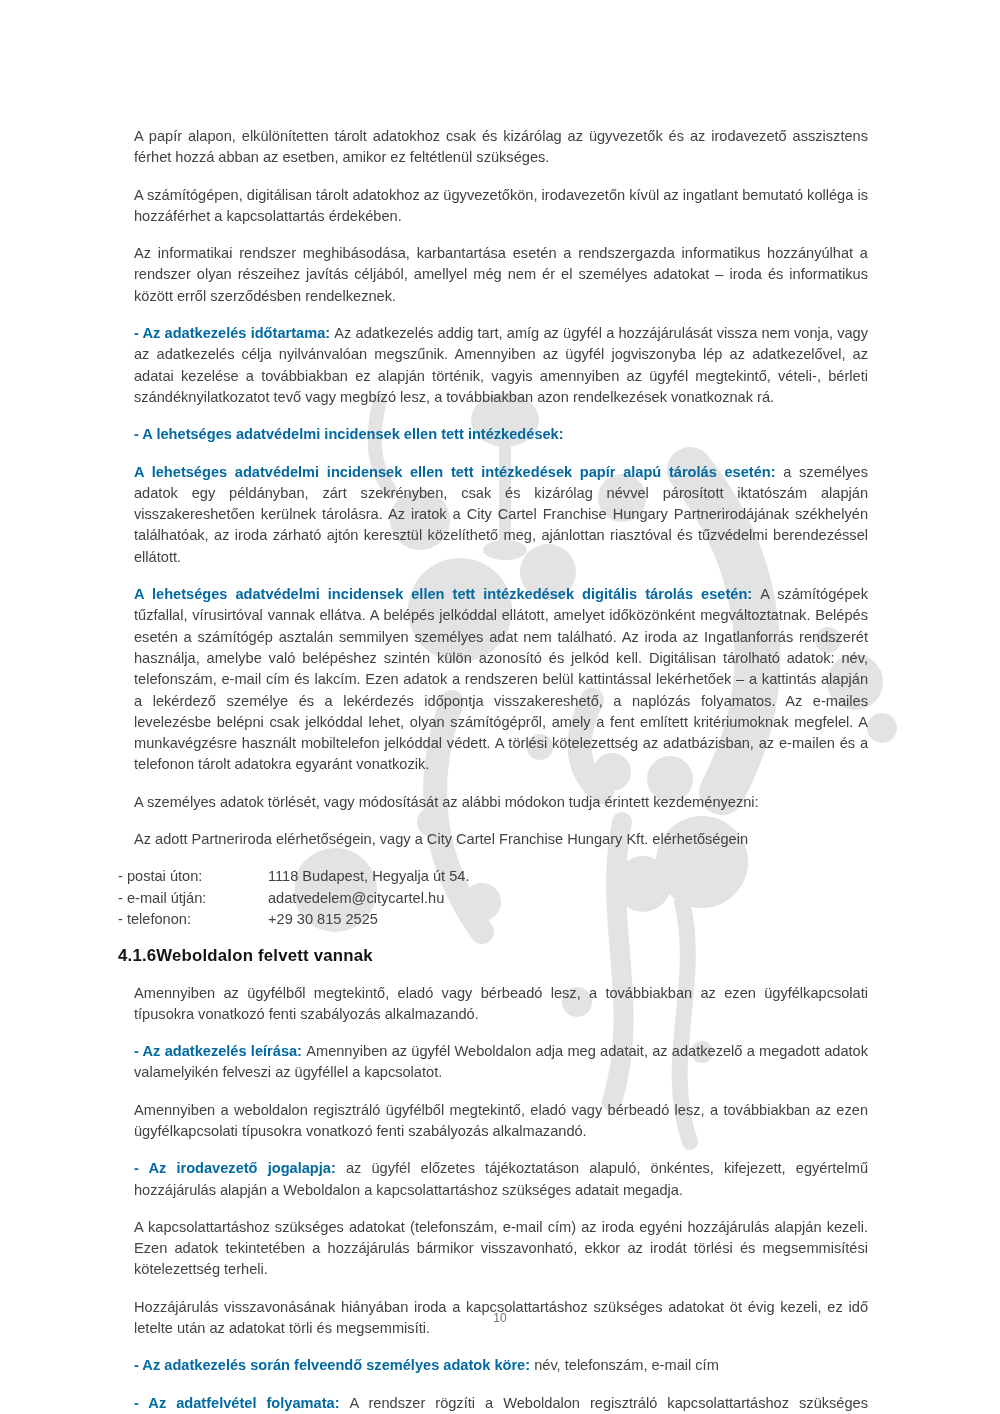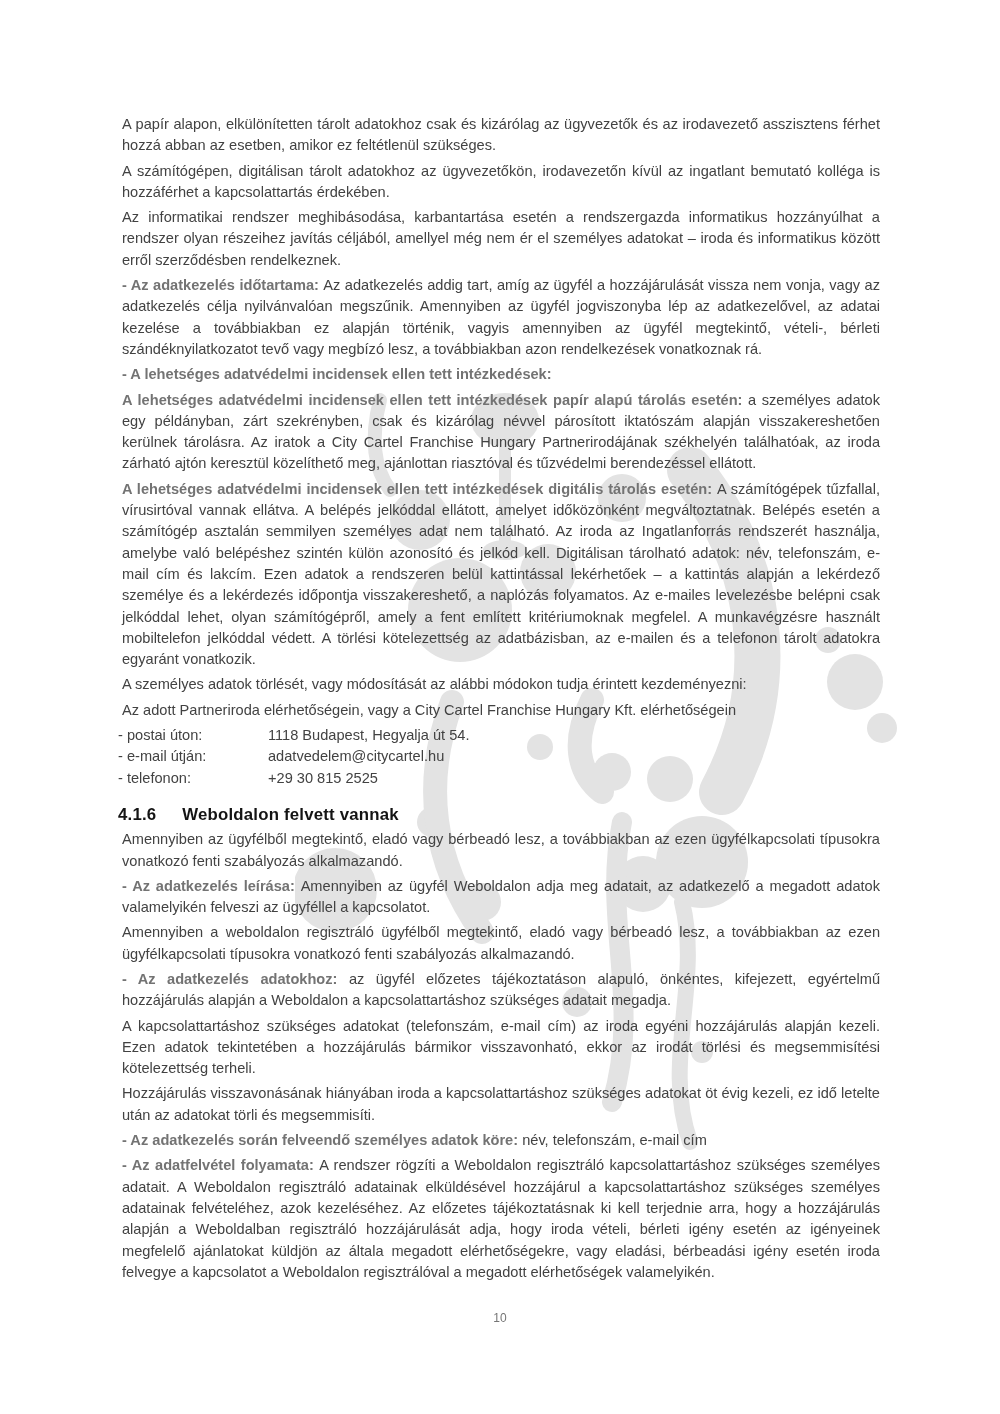--- a/index.html
+++ b/index.html
@@ -7,26 +7,26 @@
   .page {
     position:relative; width:1000px; height:1414px; margin:0 auto;
     background:#ffffff; overflow:hidden;
     font-family:"Liberation Sans", sans-serif;
   }
   .watermark { position:absolute; left:295px; top:350px; width:630px; height:830px; z-index:0; }
   .content {
     position:absolute; left:118px; top:110px; width:766px; z-index:1;
     color:#424242; font-size:14.6px; line-height:21.3px; text-align:justify;
   }
-  .para { margin:4px; }
-  .para strong { color:#737373; }
+  .para { margin:16px; }
+  .para strong { color:#0369a1; }
   .contact-row { display:flex; text-align:left;align-items:flex-end; }
   .contact-label { flex:0 0 150px; }
   .heading { margin:15px 0 1px 0; font-size:16.8px; font-weight:bold; color:#141414; letter-spacing:0.2px; text-align:left; }
-  .hnum { margin-right:26px; }
+  .hnum { }
   .footer { position:absolute; top:1311px; left:0; width:100%; text-align:center; font-size:12px; color:#757575; z-index:1; }
 </style>
 </head>
 <body>
 
 <div class="page">
 
   <svg class="watermark" viewBox="0 0 630 830" xmlns="http://www.w3.org/2000/svg" aria-hidden="true">
     <g fill="#e3e3e3">
       <ellipse cx="210" cy="70" rx="34" ry="27"></ellipse>
@@ -79,21 +79,21 @@
         <span class="contact-value">adatvedelem@citycartel.hu</span>
       </div>
       <div class="contact-row">
         <span class="contact-label">- telefonon:</span>
         <span class="contact-value">+29 30 815 2525</span>
       </div>
       <h2 class="heading"><span class="hnum">4.1.6</span><span class="htitle">Weboldalon felvett vannak</span></h2>
       <p class="para"><span>Amennyiben az ügyfélből megtekintő, eladó vagy bérbeadó lesz, a továbbiakban az ezen ügyfélkapcsolati típusokra vonatkozó fenti szabályozás alkalmazandó.</span></p>
       <p class="para"><strong>- Az adatkezelés leírása: </strong><span>Amennyiben az ügyfél Weboldalon adja meg adatait, az adatkezelő a megadott adatok valamelyikén felveszi az ügyféllel a kapcsolatot.</span></p>
       <p class="para"><span>Amennyiben a weboldalon regisztráló ügyfélből megtekintő, eladó vagy bérbeadó lesz, a továbbiakban az ezen ügyfélkapcsolati típusokra vonatkozó fenti szabályozás alkalmazandó.</span></p>
-      <p class="para"><strong>- Az adatkezelés adatokhoz: </strong><span>az ügyfél előzetes tájékoztatáson alapuló, önkéntes, kifejezett, egyértelmű hozzájárulás alapján a Weboldalon a kapcsolattartáshoz szükséges adatait megadja.</span></p>
+      <p class="para"><strong>- Az irodavezető jogalapja: </strong><span>az ügyfél előzetes tájékoztatáson alapuló, önkéntes, kifejezett, egyértelmű hozzájárulás alapján a Weboldalon a kapcsolattartáshoz szükséges adatait megadja.</span></p>
       <p class="para"><span>A kapcsolattartáshoz szükséges adatokat (telefonszám, e-mail cím) az iroda egyéni hozzájárulás alapján kezeli. Ezen adatok tekintetében a hozzájárulás bármikor visszavonható, ekkor az irodát törlési és megsemmisítési kötelezettség terheli.</span></p>
       <p class="para"><span>Hozzájárulás visszavonásának hiányában iroda a kapcsolattartáshoz szükséges adatokat öt évig kezeli, ez idő letelte után az adatokat törli és megsemmisíti.</span></p>
       <p class="para"><strong>- Az adatkezelés során felveendő személyes adatok köre: </strong><span>név, telefonszám, e-mail cím</span></p>
       <p class="para"><strong>- Az adatfelvétel folyamata: </strong><span>A rendszer rögzíti a Weboldalon regisztráló kapcsolattartáshoz szükséges személyes adatait. A Weboldalon regisztráló adatainak elküldésével hozzájárul a kapcsolattartáshoz szükséges személyes adatainak felvételéhez, azok kezeléséhez. Az előzetes tájékoztatásnak ki kell terjednie arra, hogy a hozzájárulás alapján a Weboldalban regisztráló hozzájárulását adja, hogy iroda vételi, bérleti igény esetén az igényeinek megfelelő ajánlatokat küldjön az általa megadott elérhetőségekre, vagy eladási, bérbeadási igény esetén iroda felvegye a kapcsolatot a Weboldalon regisztrálóval a megadott elérhetőségek valamelyikén.</span></p>
     </div>
 
   <div class="footer">10</div>
 </div>
 
 </body></html>

